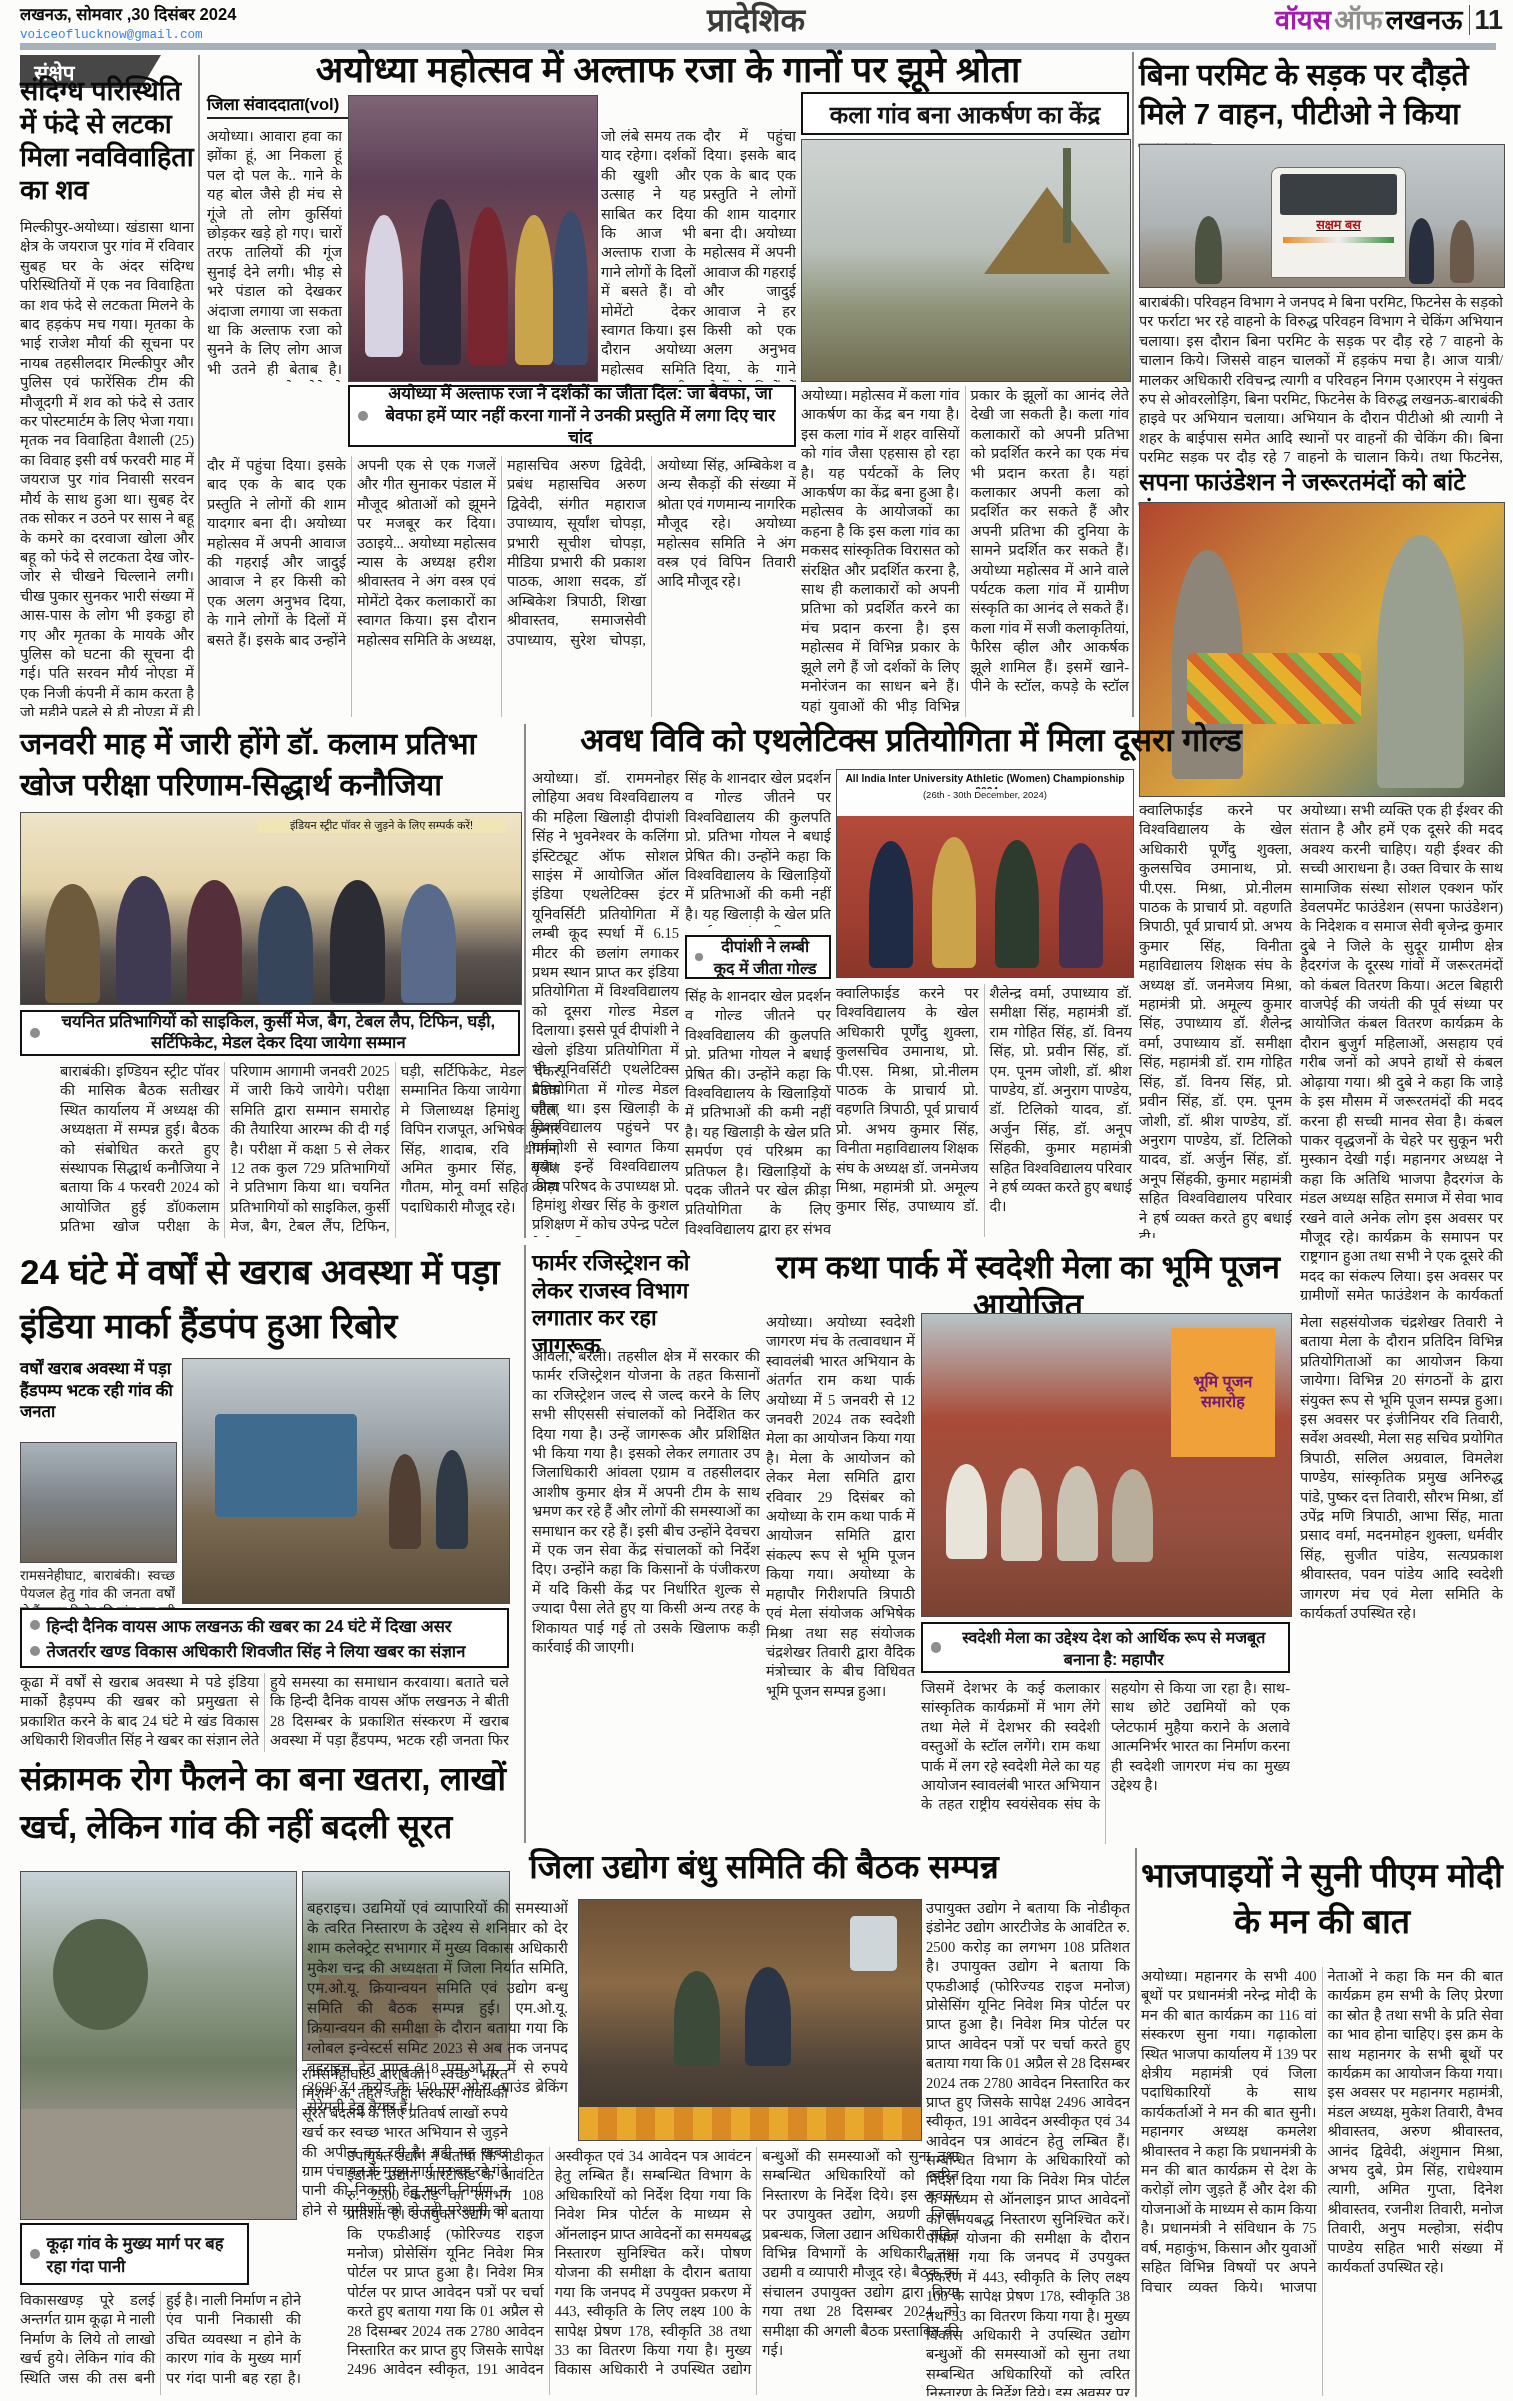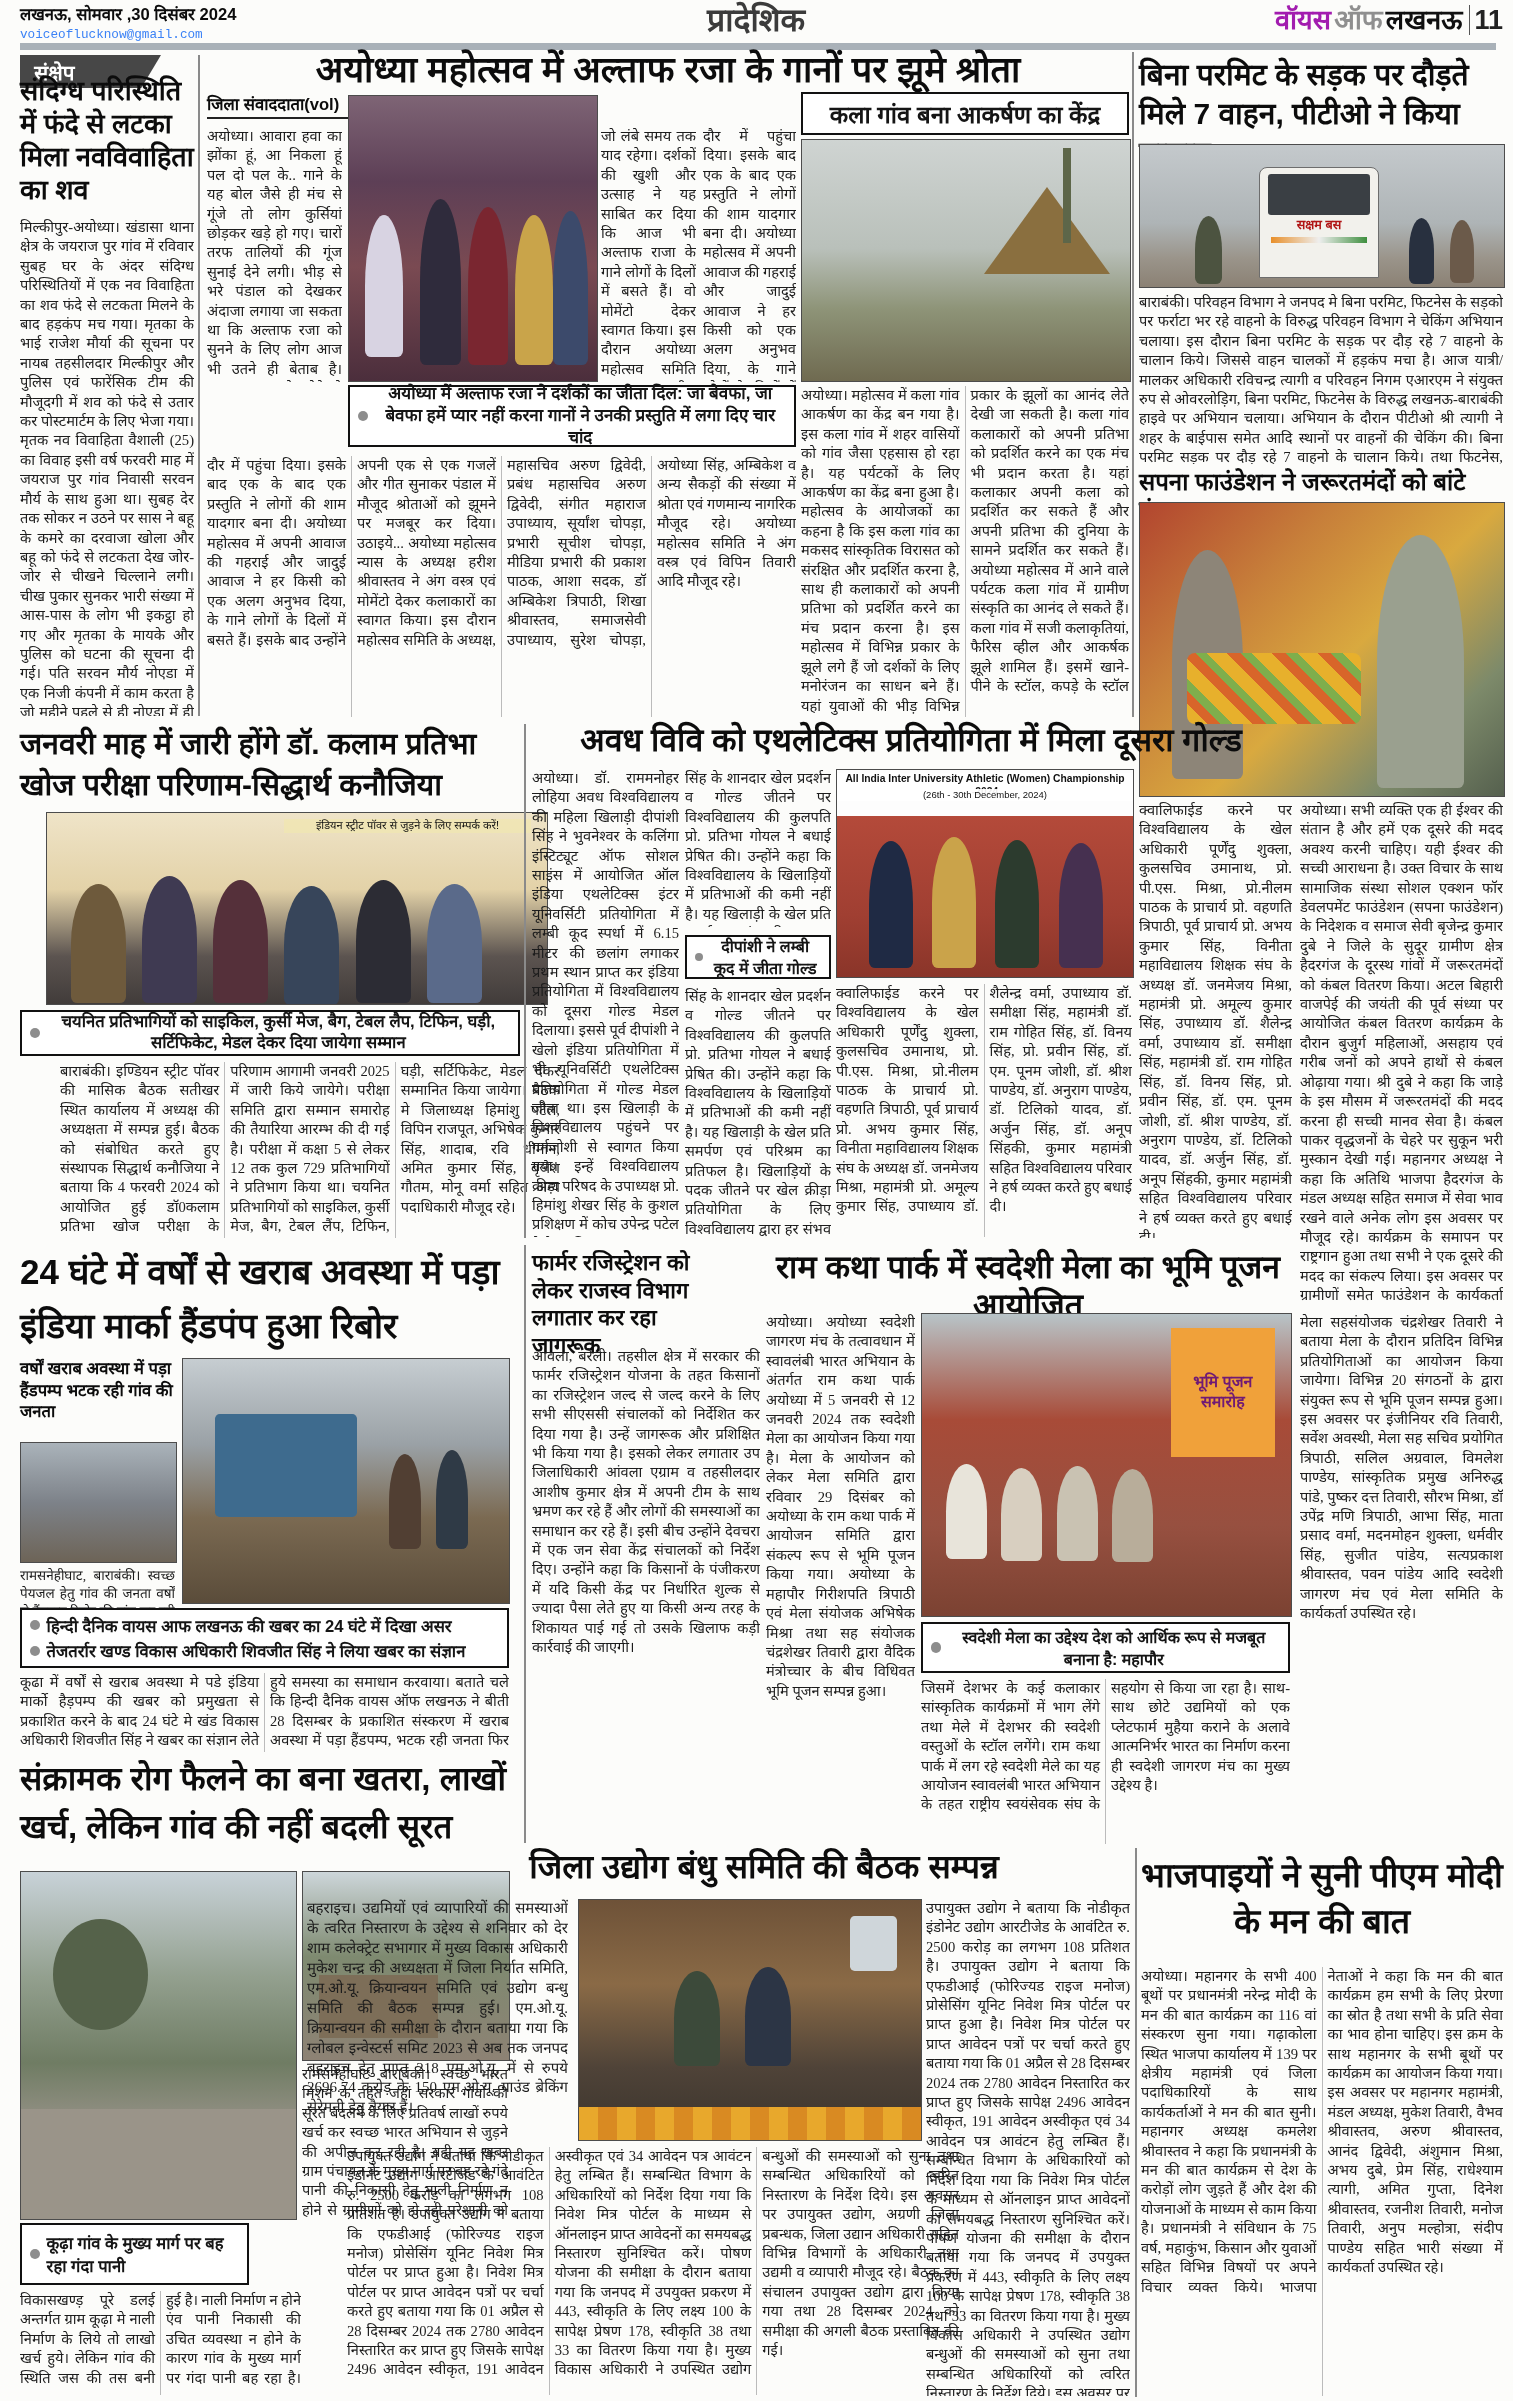--- a/index.html
+++ b/index.html
@@ -82,21 +82,21 @@
     <div class="abs" style="left:182px;top:47px;width:0;height:0;border-left:63px solid transparent;border-right:63px solid transparent;border-bottom:87px solid #8a6f3f;"></div>
     <div class="abs" style="left:47px;top:95px;width:0;height:0;border-left:44px solid transparent;border-right:44px solid transparent;border-bottom:63px solid #97천;border-bottom-color:#9c7f4c;"></div>
     <div class="abs" style="left:261px;top:8px;width:8px;height:95px;background:#5d6649;"></div>
   </div>
   <div class="abs body-t cols2" style="left:801px;top:386px;width:328px;height:331px;">अयोध्या। महोत्सव में कला गांव आकर्षण का केंद्र बन गया है। इस कला गांव में शहर वासियों को गांव जैसा एहसास हो रहा है। यह पर्यटकों के लिए आकर्षण का केंद्र बना हुआ है। महोत्सव के आयोजकों का कहना है कि इस कला गांव का मकसद सांस्कृतिक विरासत को संरक्षित और प्रदर्शित करना है, साथ ही कलाकारों को अपनी प्रतिभा को प्रदर्शित करने का मंच प्रदान करना है। इस महोत्सव में विभिन्न प्रकार के झूले लगे हैं जो दर्शकों के लिए मनोरंजन का साधन बने हैं। यहां युवाओं की भीड़ विभिन्न प्रकार के झूलों का आनंद लेते देखी जा सकती है। कला गांव कलाकारों को अपनी प्रतिभा को प्रदर्शित करने का एक मंच भी प्रदान करता है। यहां कलाकार अपनी कला को प्रदर्शित कर सकते हैं और अपनी प्रतिभा की दुनिया के सामने प्रदर्शित कर सकते हैं। अयोध्या महोत्सव में आने वाले पर्यटक कला गांव में ग्रामीण संस्कृति का आनंद ले सकते हैं। कला गांव में सजी कलाकृतियां, फैरिस व्हील और आकर्षक झूले शामिल हैं। इसमें खाने-पीने के स्टॉल, कपड़े के स्टॉल और अन्य आकर्षक स्टॉल शामिल हैं।</div>
   <div class="vline" style="left:1132px;top:52px;height:665px;"></div>
 
   <div class="abs hl" style="left:1139px;top:55px;width:364px;font-size:30px;line-height:1.3;">बिना परमिट के सड़क पर दौड़ते मिले 7 वाहन, पीटीओ ने किया चालान</div>
   <div class="photo" style="left:1139px;top:144px;width:364px;height:142px;
        background:linear-gradient(180deg,#c4c9cc 0%,#aeb4b6 55%,#9a948a 80%,#8b8174 100%);">
-    <div class="abs" style="left:119px;top:22px;width:120px;height:111px;background:#f2f1ec;border-radius:8px 8px 0 0;border:1.6px solid #6d6d6d;">
+    <div class="abs" style="left:131px;top:22px;width:135px;height:111px;background:#f2f1ec;border-radius:8px 8px 0 0;border:1.6px solid #6d6d6d;text-decoration:underline;">
       <div style="margin:6.3px 8px 0 8px;height:41px;background:#3a3f44;border-radius:3.2px;"></div>
       <div class="ctr hl" style="margin-top:3.2px;font-size:12.7px;color:#b01414;">सक्षम बस</div>
       <div style="margin:3.2px 11px 0 11px;height:6.3px;background:linear-gradient(90deg,#e88f2a,#eee,#3f8f3f);"></div>
     </div>
     <div class="fig" style="left:55px;top:71px;width:27px;height:68px;background:#4c5340;"></div>
     <div class="fig" style="left:269px;top:73px;width:25px;height:66px;background:#28303f;"></div>
     <div class="fig" style="left:310px;top:75px;width:24px;height:63px;background:#6b5a4a;"></div>
   </div>
   <div class="abs body-t" style="left:1139px;top:293px;width:364px;height:171px;">बाराबंकी। परिवहन विभाग ने जनपद मे बिना परमिट, फिटनेस के सड़को पर फर्राटा भर रहे वाहनो के विरुद्ध परिवहन विभाग ने चेकिंग अभियान चलाया। इस दौरान बिना परमिट के सड़क पर दौड़ रहे 7 वाहनो के चालान किये। जिससे वाहन चालकों में हड़कंप मचा है। आज यात्री/मालकर अधिकारी रविचन्द्र त्यागी व परिवहन निगम एआरएम ने संयुक्त रुप से ओवरलोड़िग, बिना परमिट, फिटनेस के विरुद्ध लखनऊ-बाराबंकी हाइवे पर अभियान चलाया। अभियान के दौरान पीटीओ श्री त्यागी ने शहर के बाईपास समेत आदि स्थानों पर वाहनों की चेकिंग की। बिना परमिट सड़क पर दौड़ रहे 7 वाहनो के चालान किये। तथा फिटनेस, परमिट सहित अन्य दस्तावेजों को चेक किया।</div>
 
@@ -104,21 +104,21 @@
   <div class="photo" style="left:1139px;top:502px;width:364px;height:293px;
        background:linear-gradient(135deg,#b2452f 0%,#c77f3a 30%,#d9a93f 55%,#7d8a6a 80%,#55604e 100%);">
     <div class="fig" style="left:32px;top:47px;width:71px;height:229px;background:#8d8578;"></div>
     <div class="fig" style="left:237px;top:32px;width:87px;height:253px;background:#9aa08f;"></div>
     <div class="abs" style="left:47px;top:150px;width:174px;height:71px;background:repeating-linear-gradient(45deg,#e7b02c 0 14.2px,#d8652a 14.2px 24px,#7fae4c 24px 32px);border-radius:8px;"></div>
   </div>
   <div class="abs body-t" style="left:1300px;top:801px;width:203px;height:506px;">अयोध्या। सभी व्यक्ति एक ही ईश्वर की संतान है और हमें एक दूसरे की मदद अवश्य करनी चाहिए। यही ईश्वर की सच्ची आराधना है। उक्त विचार के साथ सामाजिक संस्था सोशल एक्शन फॉर डेवलपमेंट फाउंडेशन (सपना फाउंडेशन) के निदेशक व समाज सेवी बृजेन्द्र कुमार दुबे ने जिले के सुदूर ग्रामीण क्षेत्र हैदरगंज के दूरस्थ गांवों में जरूरतमंदों को कंबल वितरण किया। अटल बिहारी वाजपेई की जयंती की पूर्व संध्या पर आयोजित कंबल वितरण कार्यक्रम के दौरान बुजुर्ग महिलाओं, असहाय एवं गरीब जनों को अपने हाथों से कंबल ओढ़ाया गया। श्री दुबे ने कहा कि जाड़े के इस मौसम में जरूरतमंदों की मदद करना ही सच्ची मानव सेवा है। कंबल पाकर वृद्धजनों के चेहरे पर सुकून भरी मुस्कान देखी गई। महानगर अध्यक्ष ने कहा कि अतिथि भाजपा हैदरगंज के मंडल अध्यक्ष सहित समाज में सेवा भाव रखने वाले अनेक लोग इस अवसर पर मौजूद रहे। कार्यक्रम के समापन पर राष्ट्रगान हुआ तथा सभी ने एक दूसरे की मदद का संकल्प लिया। इस अवसर पर ग्रामीणों समेत फाउंडेशन के कार्यकर्ता उपस्थित रहे।</div>
 
   <div class="abs hl" style="left:20px;top:724px;width:500px;font-size:30px;line-height:1.35;">जनवरी माह में जारी होंगे डॉ. कलाम प्रतिभा खोज परीक्षा परिणाम-सिद्धार्थ कनौजिया</div>
   <div class="photo" style="left:20px;top:812px;width:500px;height:191px;
-       background:linear-gradient(180deg,#efe4c8 0%,#e3d2a8 40%,#5c5450 75%,#413c3a 100%);margin-left:26px;">
+       background:linear-gradient(180deg,#efe4c8 0%,#e3d2a8 40%,#5c5450 75%,#413c3a 100%);">
     <div class="capband" style="top:6.3px;left:237px;right:16px;font-size:11px;background:rgba(240,230,180,.9);">इंडियन स्ट्रीट पॉवर से जुड़ने के लिए सम्पर्क करें!</div>
     <div class="fig" style="left:24px;top:71px;width:55px;height:119px;background:#6e5a3c;"></div>
     <div class="fig" style="left:95px;top:63px;width:55px;height:127px;background:#3f3a52;"></div>
     <div class="fig" style="left:166px;top:67px;width:55px;height:123px;background:#55303a;"></div>
     <div class="fig" style="left:237px;top:73px;width:55px;height:119px;background:#37455a;"></div>
     <div class="fig" style="left:309px;top:67px;width:55px;height:123px;background:#2c2c34;"></div>
     <div class="fig" style="left:380px;top:71px;width:55px;height:119px;background:#5a6a8a;"></div>
   </div>
   <div class="abs boxhead" style="left:20px;top:1010px;width:500px;height:46px;font-size:16.6px;line-height:1.25;">
     <span class="bullet-dot"></span>

